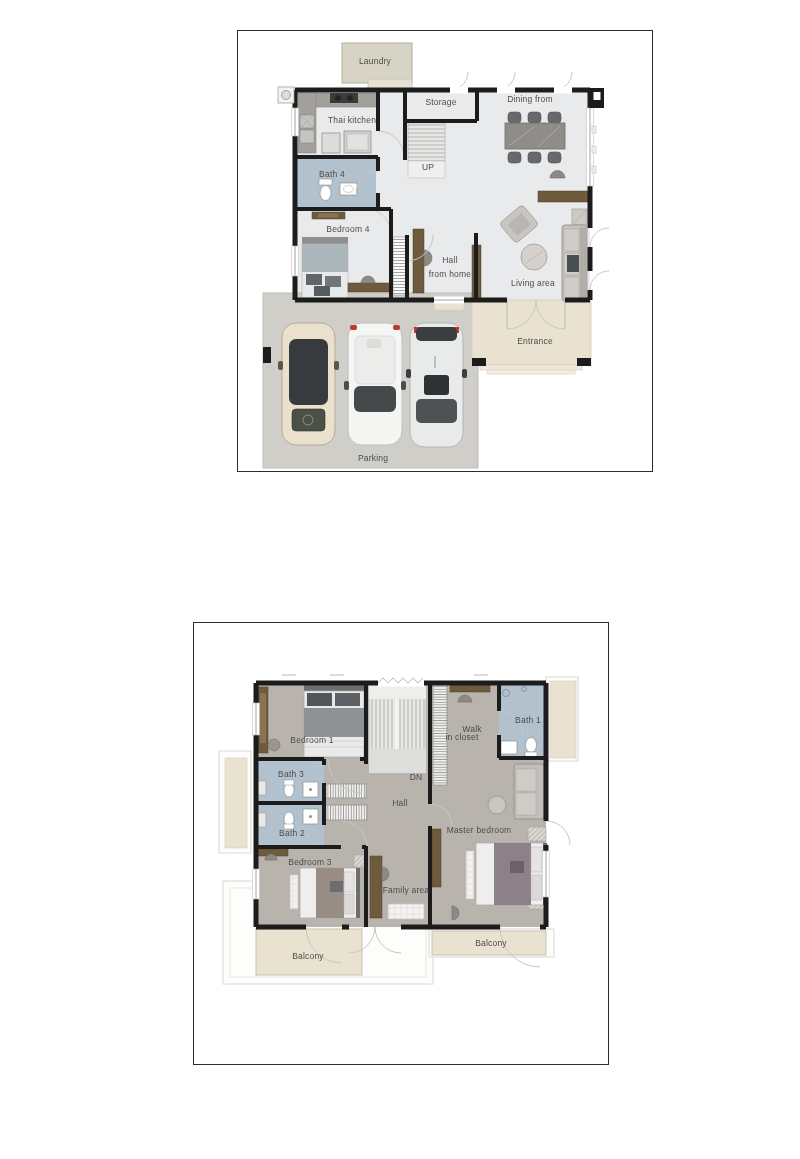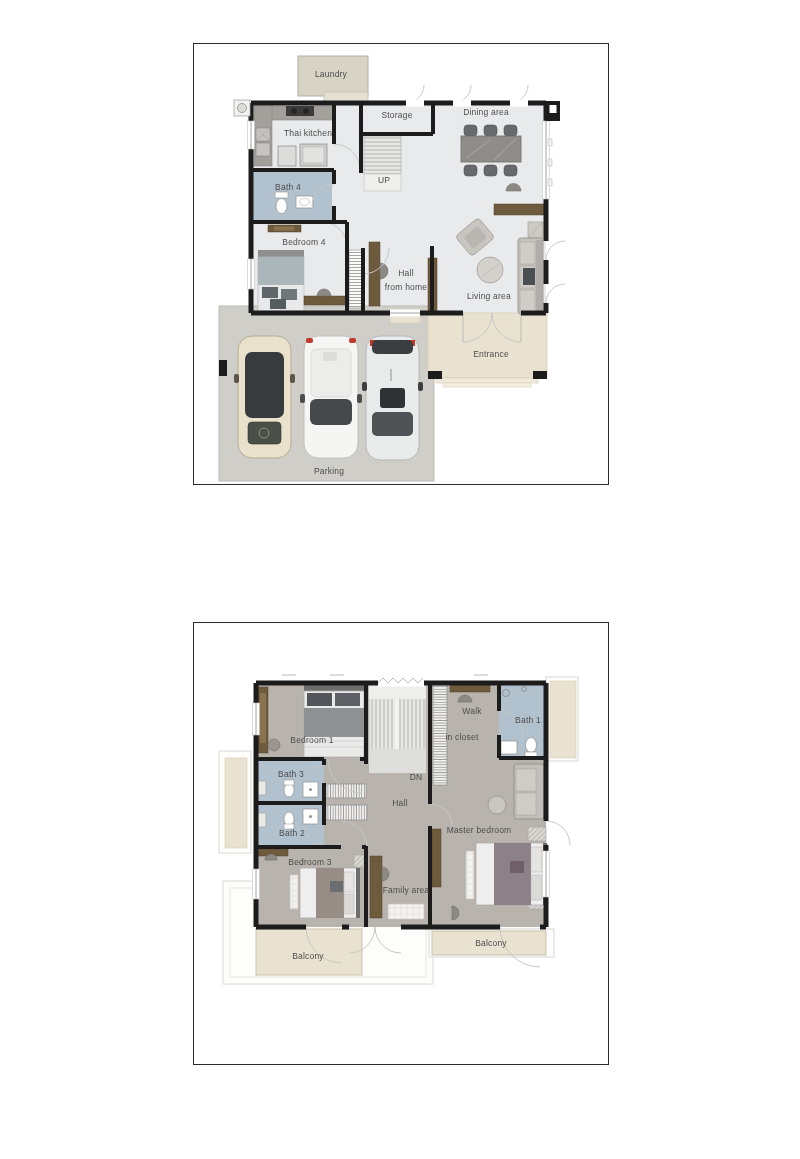--- a/index.html
+++ b/index.html
@@ -1,19 +1,19 @@
 <!DOCTYPE html>
 <html><head>
 <meta charset="utf-8">
 <style>
   html,body{margin:0;padding:0;background:#ffffff;}
   .canvas{position:relative;width:800px;height:1159px;background:#ffffff;overflow:hidden;
           font-family:"Liberation Sans",sans-serif;}
   .plan-box{position:absolute;left:193px;width:414px;border:1.5px solid #2b2b2b;background:#ffffff;}
-  #floor1-box{top:43px;height:440px;}
+  #floor1-box{top:30px;height:440px;margin-left:44px;}
   #floor2-box{top:622px;height:441px;}
   .plan-box svg{position:absolute;left:0;top:0;}
   .labels{position:absolute;left:0;top:0;width:100%;height:100%;}
   .lbl{position:absolute;transform:translate(-50%,-50%);font-size:8.5px;color:#4c4c4c;
        letter-spacing:.2px;white-space:nowrap;}
 </style>
 </head>
 <body>
 
 <div class="canvas">
@@ -217,21 +217,21 @@
         <rect x="355.5" y="61" width="7" height="8" fill="#ffffff"></rect>
       </g>
 
       <rect x="25" y="316" width="8" height="16" fill="#1c1c1c"></rect>
     </svg>
 
     <div class="labels">
       <span class="lbl" style="left:137px;top:30px">Laundry</span>
       <span class="lbl" style="left:203px;top:71px">Storage</span>
       <span class="lbl" style="left:114px;top:89px">Thai kitchen</span>
-      <span class="lbl" style="left:292px;top:68px">Dining area</span>
+      <span class="lbl" style="left:292px;top:68px">Dining from</span>
       <span class="lbl" style="left:190px;top:136px">UP</span>
       <span class="lbl" style="left:94px;top:143px">Bath 4</span>
       <span class="lbl" style="left:110px;top:198px">Bedroom 4</span>
       <span class="lbl" style="left:212px;top:229px">Hall</span>
       <span class="lbl" style="left:212px;top:243px">from home</span>
       <span class="lbl" style="left:295px;top:252px">Living area</span>
       <span class="lbl" style="left:297px;top:310px">Entrance</span>
       <span class="lbl" style="left:135px;top:427px">Parking</span>
     </div>
   </div>
@@ -419,21 +419,21 @@
       </g>
     </svg>
 
     <div class="labels">
       <span class="lbl" style="left:118px;top:117px">Bedroom 1</span>
       <span class="lbl" style="left:97px;top:151px">Bath 3</span>
       <span class="lbl" style="left:98px;top:210px">Bath 2</span>
       <span class="lbl" style="left:116px;top:239px">Bedroom 3</span>
       <span class="lbl" style="left:222px;top:154px">DN</span>
       <span class="lbl" style="left:206px;top:180px">Hall</span>
-      <span class="lbl" style="left:278px;top:88px">Walk</span>
+      <span class="lbl" style="left:278px;top:106px">Walk</span>
       <span class="lbl" style="left:268px;top:114px">in closet</span>
       <span class="lbl" style="left:334px;top:97px">Bath 1</span>
       <span class="lbl" style="left:285px;top:207px">Master bedroom</span>
       <span class="lbl" style="left:212px;top:267px">Family area</span>
       <span class="lbl" style="left:114px;top:333px">Balcony</span>
       <span class="lbl" style="left:297px;top:320px">Balcony</span>
     </div>
   </div>
 
 </div>

